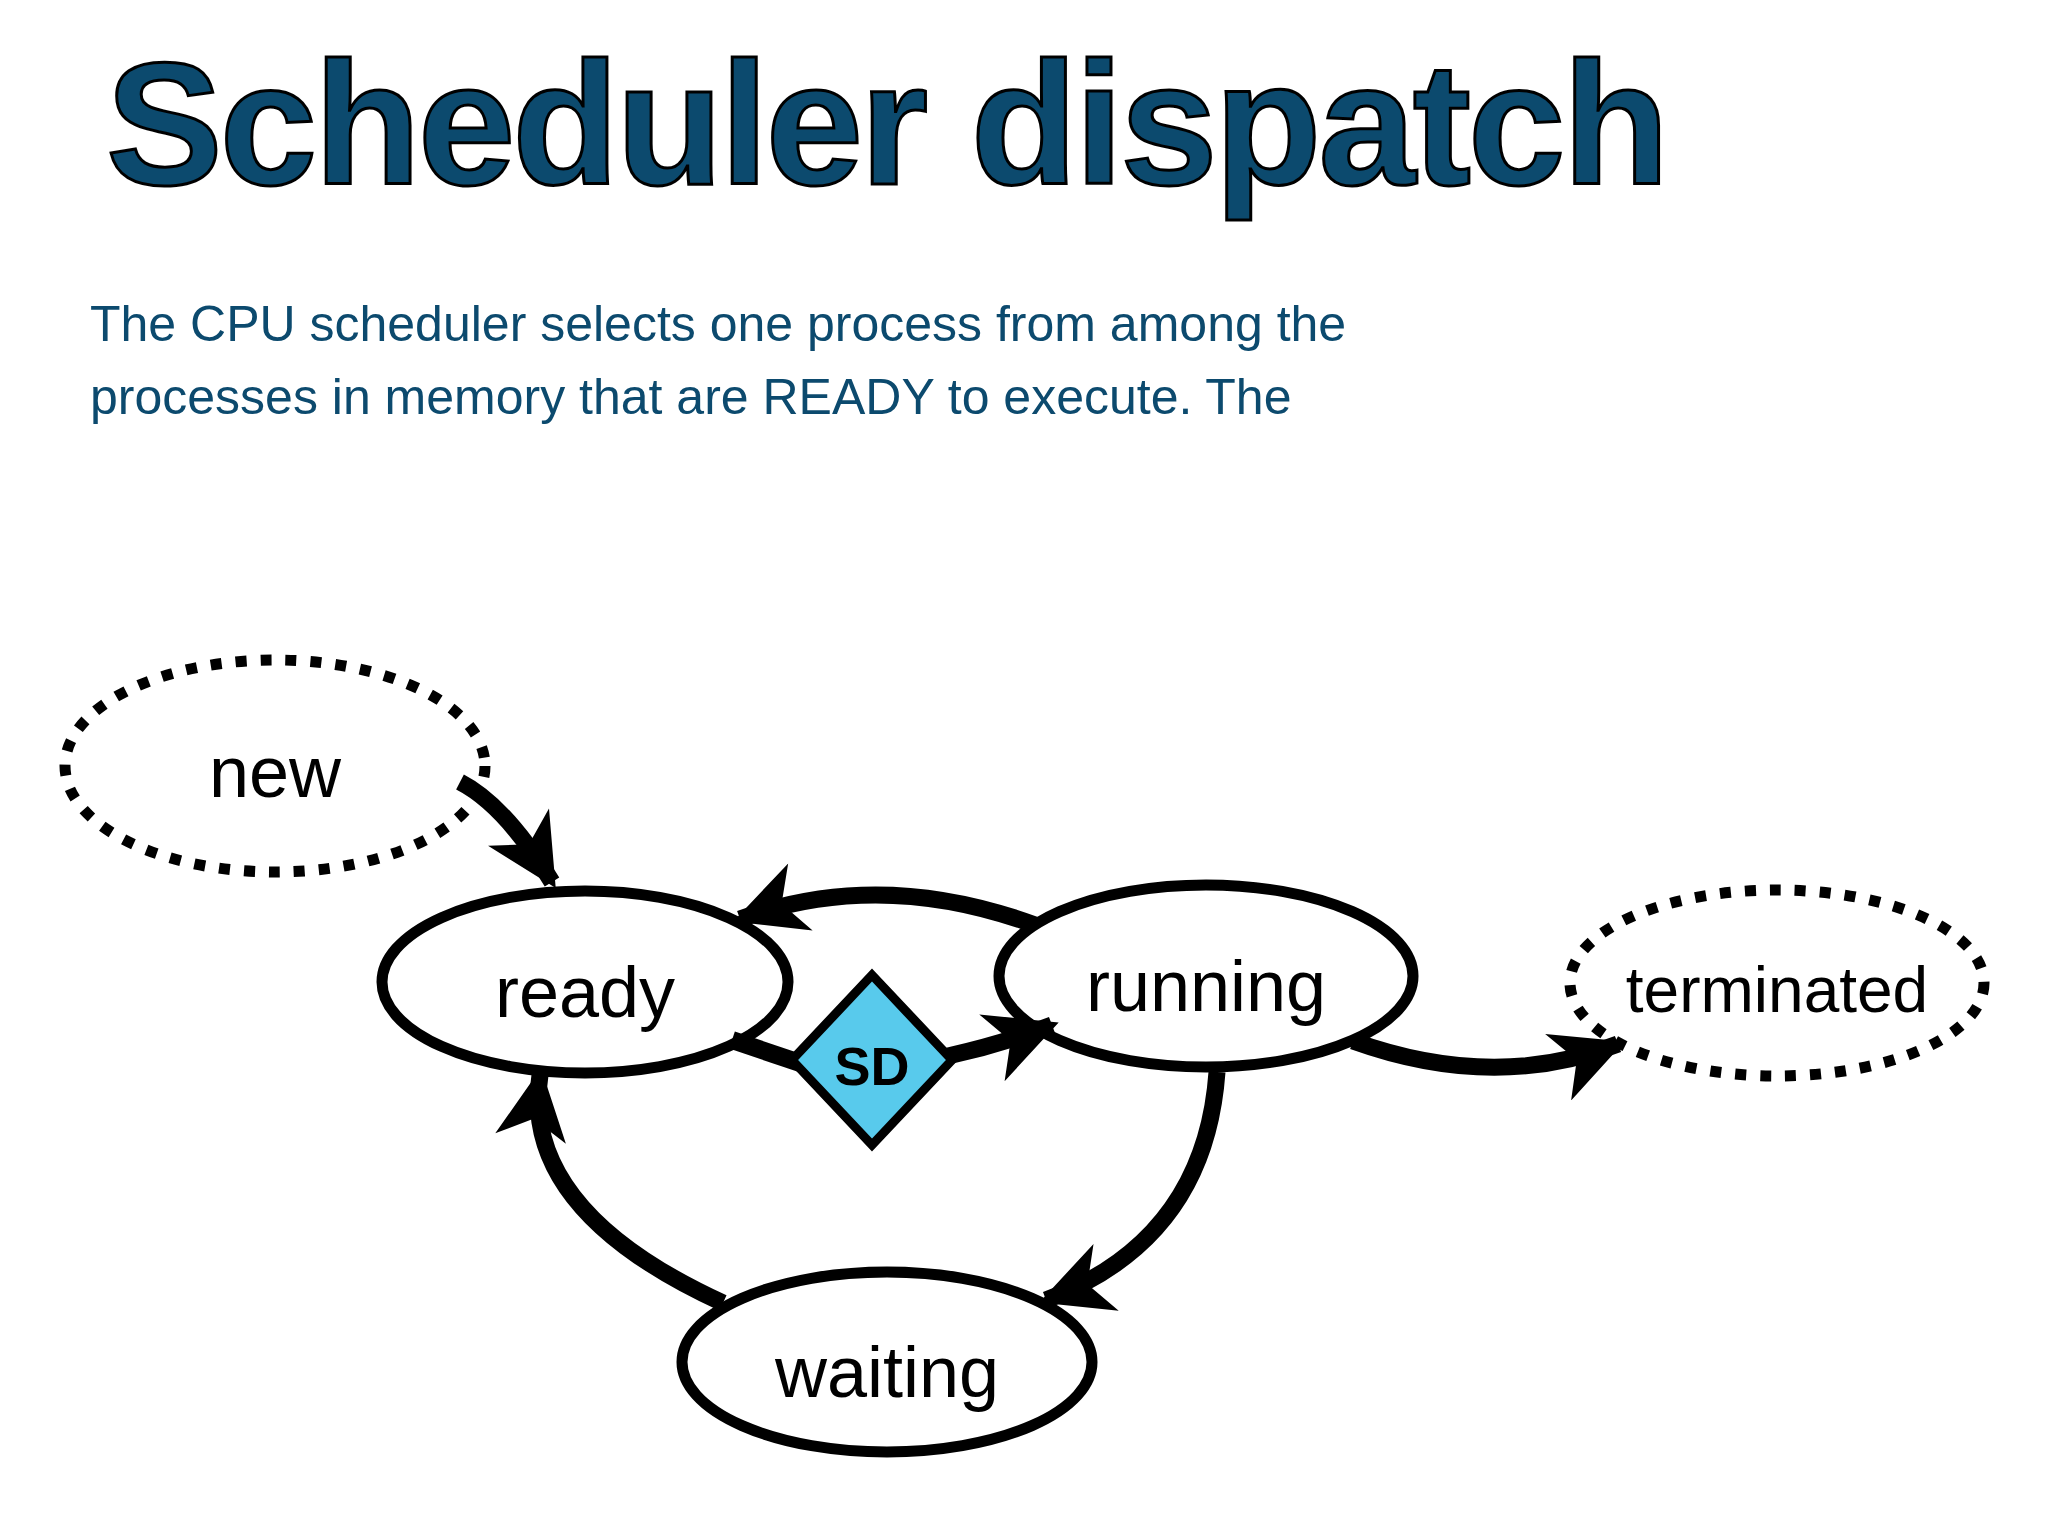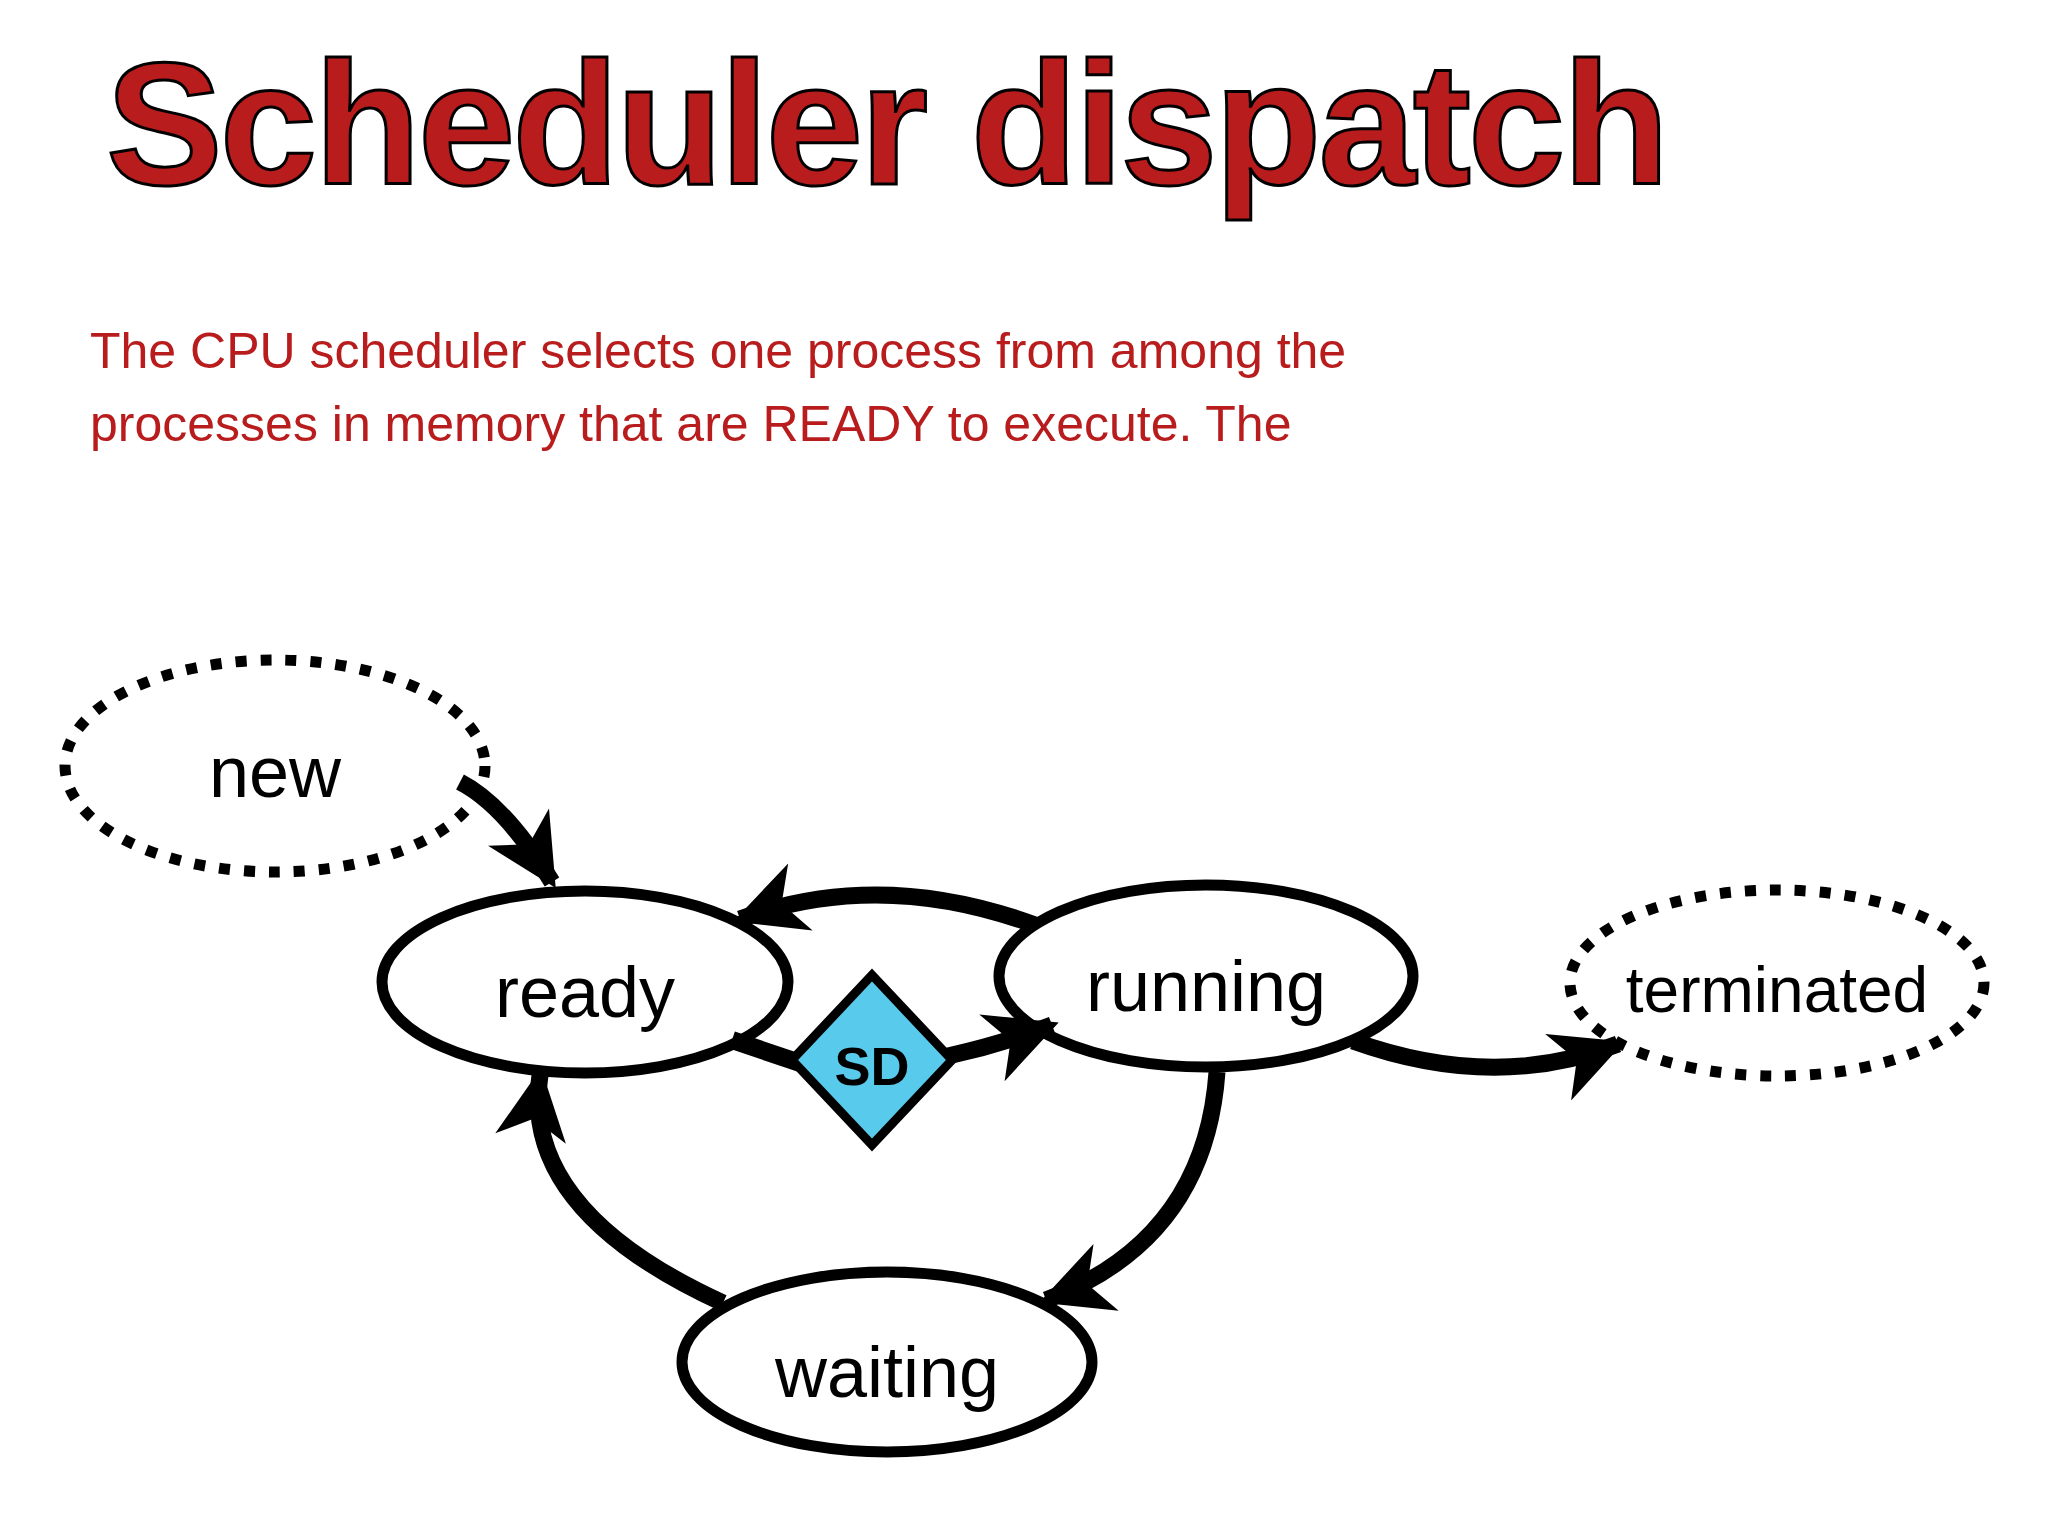--- a/index.html
+++ b/index.html
@@ -6,21 +6,21 @@
     margin: 0;
     padding: 0;
     background: #ffffff;
   }
   .slide {
     position: relative;
     width: 2048px;
     height: 1536px;
     background: #ffffff;
     overflow: hidden;
-    color: #b91c1c;
+    color: #0c4a6e;
     font-family: "Liberation Sans", sans-serif;
   }
   .title {
     position: absolute;
     left: 106px;
     top: 36px;
     margin: 0;
     font-size: 175px;
     line-height: 1;
     font-weight: bold;
@@ -28,21 +28,20 @@
     -webkit-text-stroke: 3px #000000;
     white-space: nowrap;
   }
   .intro {
     position: absolute;
     left: 90px;
     top: 288px;
     font-size: 50px;
     line-height: 73px;
     font-weight: normal;
-    margin-top: 27px;
   }
   .intro div {
     white-space: nowrap;
   }
   svg.diagram {
     position: absolute;
     left: 0;
     top: 620px;
   }
   .node-ellipse {

